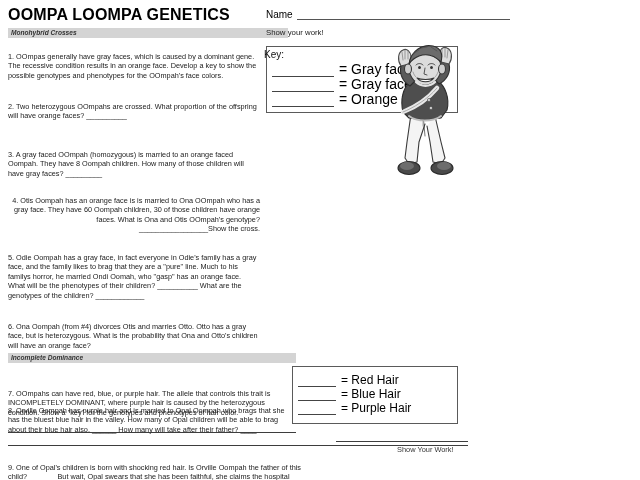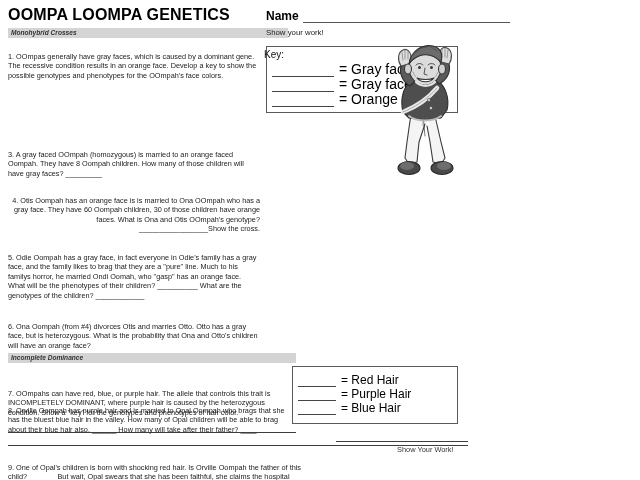--- a/index.html
+++ b/index.html
@@ -31,23 +31,22 @@
     font-weight: bold;
     letter-spacing: 0.2px;
     color: #000;
     white-space: nowrap;
   }
   .name-row {
     position: absolute;
     left: 266px; top: 9px;
     width: 244px;
     display: flex;
-    align-items: flex-end;
-    font-size: 12px;
-    font-weight: bold;
+    align-items: center;
+    font-size: 10px;
   }
   .name-label { white-space: nowrap; padding-right: 4px; }
   .name-rule {
     flex: 1 1 auto;
     border-bottom: 1px solid #555;
     height: 9px;
   }
 
   
   .bar {
@@ -174,20 +173,21 @@
     <span class="name-label">Name</span>
     <span class="name-rule"></span>
   </div>
 
   <div class="bar" id="bar-mono"></div>
   <div class="bar-label" id="bar-mono-label">Monohybrid Crosses</div>
 
   <div class="show-work-top">Show your work!</div>
 
   <div class="q" id="q1">1. OOmpas generally have gray faces, which is caused by a dominant gene. The recessive condition results in an orange face. Develop a key to show the possible genotypes and phenotypes for the OOmpah's face colors.</div>
+  <div class="q" id="q2">2. Two heterozygous OOmpahs are crossed. What proportion of the offspring will have orange faces? __________</div>
   <div class="q" id="q3">3. A gray faced OOmpah (homozygous) is married to an orange faced Oompah. They have 8 Oompah children. How many of those children will have gray faces? _________</div>
   <div class="q" id="q4">4. Otis Oompah has an orange face is is married to Ona OOmpah who has a gray face. They have 60 Oompah children, 30 of those children have orange faces. What is Ona and Otis OOmpah's genotype? _________________Show the cross.</div>
   <div class="q" id="q5">5. Odie Oompah has a gray face, in fact everyone in Odie's family has a gray face, and the family likes to brag that they are a "pure" line. Much to his familys horror, he married Ondi Oomah, who "gasp" has an orange face. What will be the phenotypes of their children? __________ What are the genotypes of the children? ____________</div>
   <div class="q" id="q6">6. Ona Oompah (from #4) divorces Otis and marries Otto.  Otto has a gray face, but is heterozygous. What is the probability that Ona and Otto's  children will have an orange face?</div>
 
   <div class="bar" id="bar-incdom"></div>
   <div class="bar-label" id="bar-incdom-label">Incomplete Dominance</div>
 
   <div class="q" id="q7">7. OOmpahs can have red, blue, or purple hair. The allele that controls this trait is INCOMPLETELY DOMINANT, where purple hair is caused by the heterozygous condition. Show a "key" for the genotypes and phenotypes of hair color.</div>
   <div class="q" id="q8">8. Orville Oompah has purple hair and is married to Opal Oompah who brags that she has the bluest blue hair in the valley. How many of Opal children will be able to brag about their blue hair also. ______ How many will take after their father? ____</div>
@@ -216,25 +216,25 @@
   </div>
 
   <div class="keybox" id="keybox-hair"></div>
   <div class="key-rows" id="key-rows-hair">
     <div class="key-row">
       <span class="key-line"></span>
       <span class="key-eq">= Red Hair</span>
     </div>
     <div class="key-row">
       <span class="key-line"></span>
+      <span class="key-eq">= Blue Hair</span>
+    </div>
+    <div class="key-row">
+      <span class="key-line"></span>
       <span class="key-eq">= Purple Hair</span>
-    </div>
-    <div class="key-row">
-      <span class="key-line"></span>
-      <span class="key-eq">= Blue Hair</span>
     </div>
   </div>
 
   <div class="hr" id="hr-footer"></div>
   <div class="show-work-bottom">Show Your Work!</div>
 
   <svg id="oompa" viewBox="0 0 86 142" aria-hidden="true">
     <g fill="none" stroke="#3a3a3a" stroke-width="1.1" stroke-linecap="round" stroke-linejoin="round">
 
       <path d="M28 76 L24 104 L22 120 L26 126 L34 124 L36 104 L42 86" fill="#f4f4f4"></path>

